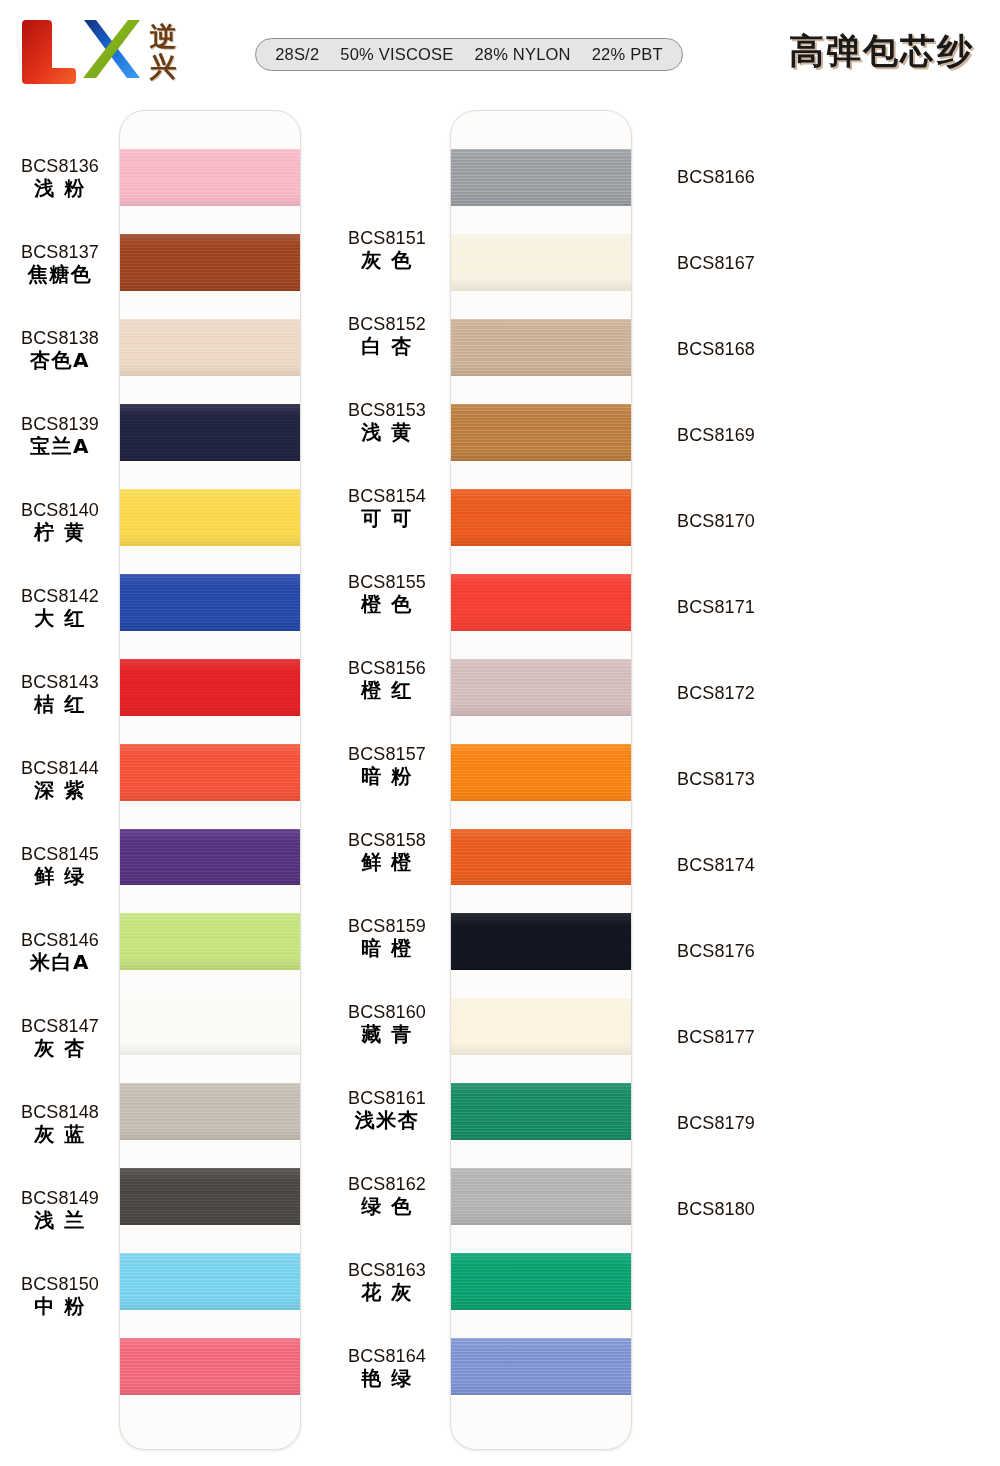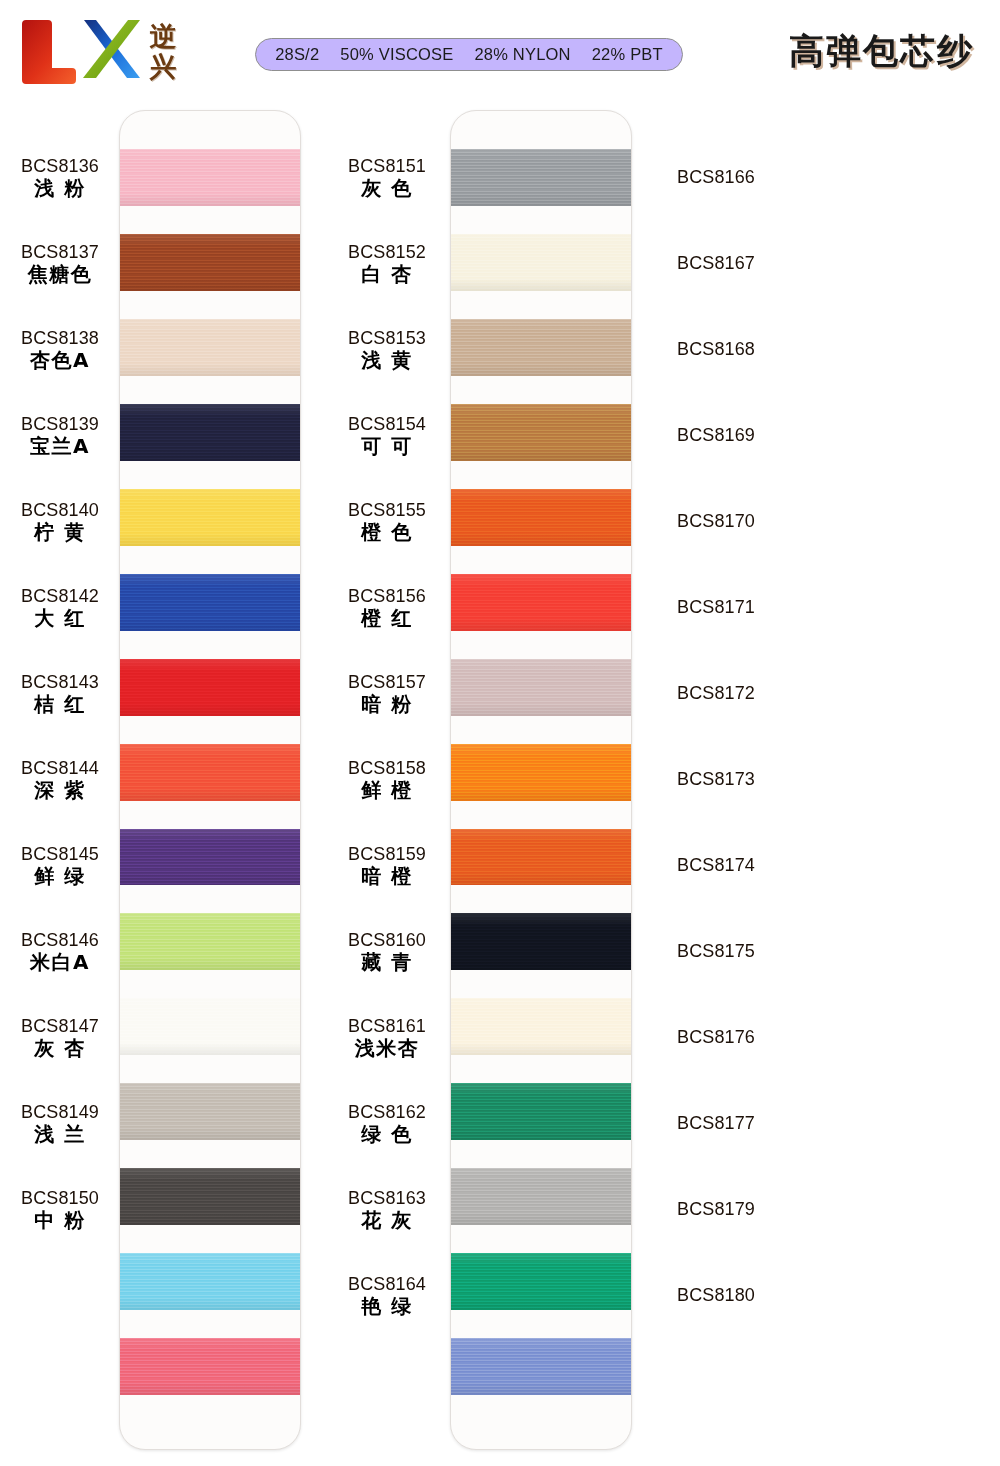--- a/index.html
+++ b/index.html
@@ -61,21 +61,21 @@
 
   
   #spec-pill {
     position: absolute;
     left: 255px;
     top: 38px;
     width: 428px;
     height: 33px;
     border: 1.6px solid #8f8f8f;
     border-radius: 17px;
-    background: #c4b5fd;
+    background: #e5e5e5;
     display: flex;
     align-items: center;
     justify-content: center;
     gap: 21px;
     padding: 0 14px;
   }
   #spec-pill .spec-item {
     font-family: "Liberation Sans", sans-serif;
     font-size: 16.5px;
     font-weight: 500;
@@ -164,21 +164,21 @@
   .label-col {
     position: absolute;
     top: 6px;
     width: 120px;
     height: 1340px;
     padding: 38px 0 26px 0;
     display: flex;
     flex-direction: column;
   }
   #labels-c1 { left: 0px;   }
-  #labels-c2 { left: 327px; }
+  #labels-c2 { left: 327px; justify-content: flex-end; }
   #labels-c3 { left: 652px; }
 
   .label-cell {
     height: 58px;
     margin-bottom: 28px;
     display: flex;
     flex-direction: column;
     align-items: center;
     justify-content: center;
     gap: 3px;
@@ -288,20 +288,24 @@
       </div>
       <div class="label-cell">
         <div class="code">BCS8146</div>
         <div class="cname">米白A</div>
       </div>
       <div class="label-cell">
         <div class="code">BCS8147</div>
         <div class="cname">灰 杏</div>
       </div>
       <div class="label-cell">
+        <div class="code">BCS8148</div>
+        <div class="cname">灰 蓝</div>
+      </div>
+      <div class="label-cell">
         <div class="code">BCS8149</div>
         <div class="cname">浅 兰</div>
       </div>
       <div class="label-cell">
         <div class="code">BCS8150</div>
         <div class="cname">中 粉</div>
       </div>
     </div>
 
   <div class="panel" id="panel-left">
@@ -425,23 +429,20 @@
       <div class="label-cell">
         <div class="code">BCS8172</div>
       </div>
       <div class="label-cell">
         <div class="code">BCS8173</div>
       </div>
       <div class="label-cell">
         <div class="code">BCS8174</div>
       </div>
       <div class="label-cell">
-        <div class="code">BCS8175</div>
-      </div>
-      <div class="label-cell">
         <div class="code">BCS8176</div>
       </div>
       <div class="label-cell">
         <div class="code">BCS8177</div>
       </div>
       <div class="label-cell">
         <div class="code">BCS8179</div>
       </div>
       <div class="label-cell">
         <div class="code">BCS8180</div>

